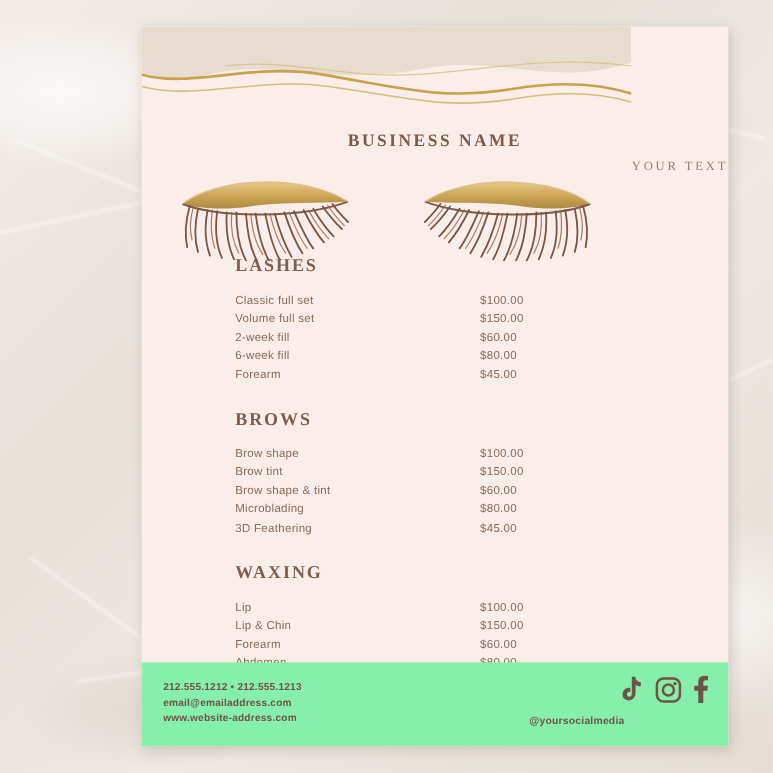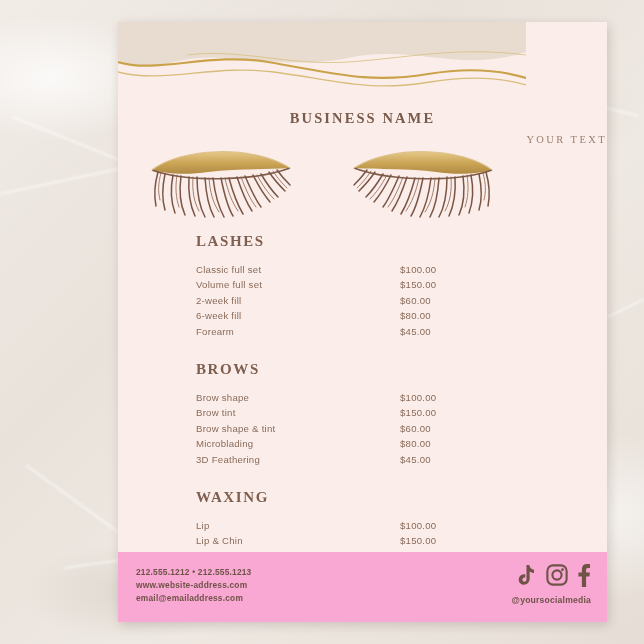--- a/index.html
+++ b/index.html
@@ -85,21 +85,20 @@
     width: 356px;
     height: 90px;
   }
 
   
   .menu {
     position: absolute;
     left: 78px;
     top: 192px;
     width: 258px;
-    margin-top: 19px;
   }
   .section-title {
     font-family: "Liberation Serif", serif;
     font-size: 15px;
     letter-spacing: 1.6px;
     color: #7e5e4e;
     font-weight: bold;
     margin: 0 0 12px 0;
   }
   .section + .section { margin-top: 22px; }
@@ -112,38 +111,38 @@
     letter-spacing: 0.25px;
   }
   .row .price { min-width: 54px; }
 
   
   .footer {
     position: absolute;
     left: 0; right: 0;
     bottom: 0;
     height: 70px;
-    background: #f9a8d4;
+    background: #86efac;
   }
   .footer-left {
     position: absolute;
     left: 18px;
     top: 14px;
     font-size: 8.4px;
     font-weight: bold;
     color: #6f5346;
     line-height: 13px;
     letter-spacing: 0.2px;
   }
   .footer-social {
     position: absolute;
     right: 16px;
     top: 12px;
     width: 150px;
-    text-align: right;
+    text-align: left;
   }
   .social-icons {
     display: flex;
     justify-content: flex-end;
     gap: 9px;
     align-items: center;
     height: 26px;
   }
   .handle {
     margin-top: 5px;
@@ -331,22 +330,22 @@
         <span>Toes</span>
         <span class="price">$45.00</span>
       </div>
     </div>
 
   </div>
 
   <div class="footer">
     <div class="footer-left">
       <div>212.555.1212  •  212.555.1213</div>
+      <div>email@emailaddress.com</div>
       <div>www.website-address.com</div>
-      <div>email@emailaddress.com</div>
     </div>
 
     <div class="footer-social">
       <div class="social-icons">
         <span>
           <svg width="21" height="23" viewBox="0 0 24 26" xmlns="http://www.w3.org/2000/svg">
             <path d="M15.2,1 C15.7,4.1 17.6,6 20.6,6.3 L20.6,10 C18.8,10.1 17.2,9.5 15.6,8.5 L15.6,16.4 C15.6,21.3 11.4,24.5 7.2,23.2 C3.5,22.1 2.1,17.9 3.9,14.7 C5.2,12.3 8,11.1 10.6,11.7 L10.6,15.4 C9.2,14.9 7.8,15.7 7.4,17 C7,18.4 7.9,19.8 9.3,20 C10.8,20.2 12,19.1 12,17.6 L12,1 Z" fill="#6f5346"></path>
           </svg>
         </span>
         <span>

